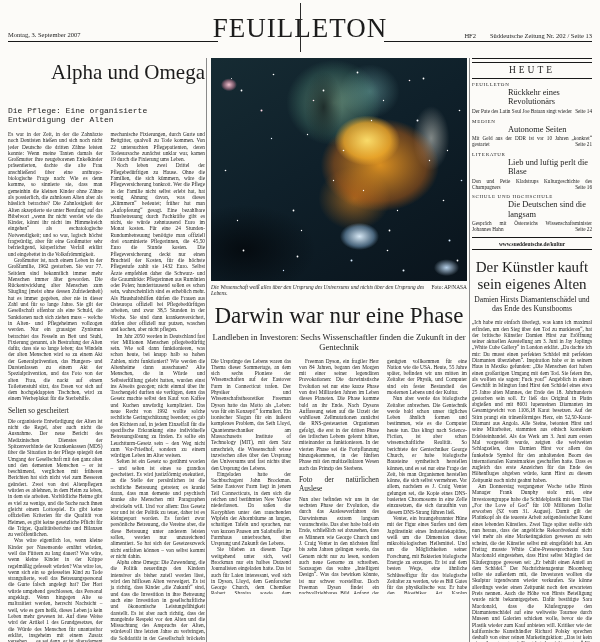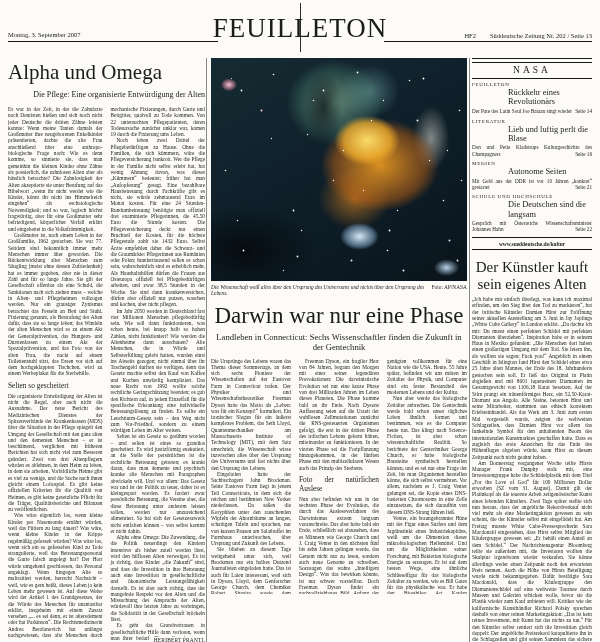--- a/index.html
+++ b/index.html
@@ -18,22 +18,22 @@
   .fold{position:absolute;left:300px;top:3px;width:1px;height:49px;background:#2a2a2a;}
   .hdr-right{position:absolute;right:8px;top:32px;font-size:6.5px;display:flex;gap:14px;}
   
   .just{font-size:5.3px;line-height:6.3px;text-align:justify;hyphens:auto;}
   .just p{margin:0;text-indent:6px;}
   .just p.pfirst{text-indent:0;}
   .crosshead{font-size:7.4px;line-height:9px;margin:4px 0 3px;text-indent:0;}
   .byline{position:absolute;right:0;bottom:0;font-size:5.4px;background:#fcfbf8;padding-left:5px;letter-spacing:0.2px;}
   
   .left-art{position:absolute;left:8px;top:58px;width:197px;height:584px;overflow:hidden;}
-  .left-art h1{font-size:21px;font-weight:normal;text-align:left;margin:2px 0 5px;}
-  .left-art .sub{font-size:8px;text-align:right;margin:0 0 7px;}
+  .left-art h1{font-size:21px;font-weight:normal;text-align:right;margin:2px 0 21px;}
+  .left-art .sub{font-size:8px;text-align:left;margin:0 0 7px;font-family:Liberation Mono, monospace;}
   .body-wrap{position:relative;}
   .cols2{column-count:2;column-gap:8px;column-fill:auto;height:537px;}
   
   .center-art{position:absolute;left:211px;top:58px;width:256px;height:536px;overflow:hidden;}
   .nebula{position:relative;width:256px;height:223px;overflow:hidden;
     background:
       radial-gradient(ellipse 26px 18px at 58% 80%, rgba(225,242,255,0.95), rgba(150,195,235,0.45) 55%, transparent 75%),
       radial-gradient(ellipse 18px 12px at 92% 94%, rgba(200,228,255,0.9), transparent 70%),
       radial-gradient(ellipse 10px 8px at 7% 12%, rgba(255,200,215,0.95), rgba(255,150,180,0.4) 55%, transparent 80%),
       radial-gradient(ellipse 42px 32px at 61% 37%, rgba(255,226,110,0.95), rgba(250,180,45,0.7) 55%, transparent 78%),
@@ -120,21 +120,21 @@
 
 <div class="center-art">
   <div class="nebula">
     <div class="stars"></div>
   </div>
   <div class="caption-row">
     <span class="caption">Die Wissenschaft weiß alles über den Ursprung des Universums und nichts über den Ursprung des Lebens.</span>
     <span class="credit">Foto: AP/NASA</span>
   </div>
   <h2>Darwin war nur eine Phase</h2>
-  <div class="sub2">Landleben in Connecticut: Sechs Wissenschaftler finden die Zukunft in der Gentechnik</div>
+  <div class="sub2">Landleben in Investoren: Sechs Wissenschaftler finden die Zukunft in der Gentechnik</div>
   <div class="body-wrap">
     <div class="cols3 just">
       <p class="pfirst">Die Ursprünge des Lebens waren das Thema dieser Sommertage, an dem sich sechs Pioniere der Wissenschaften auf der Eastover Farm in Connecticut trafen. Der Physiker und Wissenschaftstheoretiker Freeman Dyson hatte das Motto als „Leben: was für ein Konzept!“ formuliert. Ein ironischer Slogan für ein äußerst komplexes Problem, das Seth Lloyd, Quantenmechaniker am Massachusetts Institute of Technology (MIT), mit dem Satz umschrieb, die Wissenschaft wisse inzwischen alles über den Ursprung des Universums und fast nichts über den Ursprung des Lebens.</p>
       <p>Eingeladen hatte der Sachbuchagent John Brockman. Seine Eastover Farm liegt in jenem Teil Connecticuts, in dem sich die reichen und berühmten New Yorker niederlassen. Da saßen die Koryphäen unter den rauschenden Wipfeln der Ahornbäume an langen, schattigen Tafeln und sprachen, nur von kurzen Pausen am Salatbuffet im Farmhaus unterbrochen, über Ursprung und Zukunft des Lebens.</p>
       <p>Sie blieben an diesem Tage weitgehend unter sich, weil Brockman nur ein halbes Dutzend Journalisten eingeladen hatte. Das ist auch für Laien interessant, weil sich in Dyson, Lloyd, dem Genforscher George Church, dem Chemiker Robert Shapiro sowie dem Astronomen Dimitar Sasselov und dem Entschlüssler des Genoms J. Craig Venter sechs Männer getroffen hatten, die sich als Vertreter ganz unterschiedlicher Felder nicht auf ihre Einzeldisziplinen zurückziehen konnten.</p>
       <p>Freeman Dyson, ein fragiler Herr von 84 Jahren, begann den Morgen mit einer seiner legendären Provokationen: Die darwinistische Evolution sei nur eine kurze Phase von drei Milliarden Jahren im Leben dieses Planeten. Die Phase komme bald an ihr Ende. Nach Dysons Auffassung seien auf die Urzeit der wahllosen Zellmutationen zunächst die RNS-gesteuerten Organismen gefolgt, die erst in der dritten Phase des irdischen Lebens gelernt hätten, miteinander zu funktionieren. In der vierten Phase sei die Fortpflanzung hinzugekommen, in der fünften Phase mit den multizellularen Wesen auch das Prinzip des Sterbens.</p>
       <div class="crosshead">Foto der natürlichen Auslese</div>
       <p class="pfirst">Nun aber befinden wir uns in der sechsten Phase der Evolution, die durch das Ausleseverfahren des Darwinismus extrem langsam voranschreite. Das aber habe bald ein Ende, schließlich sei abzusehen, dass es Männern wie George Church und J. Craig Venter in den nächsten fünf bis zehn Jahren gelingen werde, das Genom nicht nur zu lesen, sondern auch neue Genome zu schreiben. Sozusagen das wahre „Intelligent Design“. Was das bewirken könnte, ist nur schwer vorstellbar. Doch Freeman Dyson findet ein nachvollziehbares Bild. Anfang der fünfziger Jahre hatte er in Princeton erlebt, wie der Mathematiker John von Neumann einen der ersten programmierbaren Computer konstruierte. Er habe ihn gefragt, wie viele Computer es wohl einmal geben werde, worauf Neumann geantwortet habe, 18 Computer genügten vollkommen für eine Nation wie die USA. Heute, 55 Jahre später, befinden wir uns mitten im Zeitalter der Physik, und Computer sind ein fester Bestandteil des modernen Lebens und der Kultur.</p>
       <p>Nun aber werde das biologische Zeitalter anbrechen. Die Gentechnik werde bald schon unser tägliches Leben ähnlich formen und bestimmen, wie es die Computer heute tun. Das klingt nach Science-Fiction, ist aber schon wissenschaftliche Realität. So berichtete der Gentechniker George Church, er habe biologische Bausteine synthetisch herstellen können, und es sei nur eine Frage der Zeit, bis man Organismen herstellen könne, die sich selbst vermehren. Vor allem, nachdem es J. Craig Venter gelungen sei, die Kopie eines DNS-basierten Chromosoms in eine Zelle einzusetzen, die sich daraufhin von diesem DNS-Strang führen ließ.</p>
       <p>Venter, ein braungebrannter Hüne mit der Figur eines Surfers und dem Jagdinstinkt eines Industriekapitäns, weiß um die Dimension dieser mikrobiologischen Heilsmittel. Und um die Möglichkeiten seiner Forschung, mit Bakterien biologische Energie zu erzeugen. Er ist auf dem besten Wege, eine ähnliche Schlüsselfigur für das biologische Zeitalter zu werden, wie es Bill Gates für das physikalische war. Er habe den Bioethiker Art Kaplan beauftragt, eine Studie zu erstellen, ob es ethische oder religiöse Einwände gebe, wenn er ein neues Genom schaffe. Keine der befragten Religionen und Philosophien habe da ein Problem gesehen.</p>
@@ -142,52 +142,53 @@
 
     </div>
     <div class="byline">ANDRIAN KREYE</div>
   </div>
 </div>
 
 <div class="right-col">
 
   <div>
     <div class="dblrule"></div>
-    <div class="heute-title">NASA</div>
+    <div class="heute-title">HEUTE</div>
     <div class="thinrule"></div>
 
     <div class="sec">
       <div class="sec-label">FEUILLETON</div>
       <div class="sec-head">Rückkehr eines Revolutionärs</div>
       <div class="sec-teaser"><span>Der Pate des Latin Soul Joe Bataan singt wieder</span> <span class="pg">Seite 14</span></div>
     </div>
 
     <div class="sec">
+      <div class="sec-label">MEDIEN</div>
+      <div class="sec-head">Autonome Seiten</div>
+      <div class="sec-teaser"><span>Mit Geld aus der DDR ist vor 10 Jahren „konkret“ gestartet</span> <span class="pg">Seite 21</span></div>
+    </div>
+
+    <div class="sec">
       <div class="sec-label">LITERATUR</div>
       <div class="sec-head">Lieb und luftig perlt die Blase</div>
       <div class="sec-teaser"><span>Don und Petie Kladstrups Kulturgeschichte des Champagners</span> <span class="pg">Seite 16</span></div>
-    </div>
-
-    <div class="sec">
-      <div class="sec-label">MEDIEN</div>
-      <div class="sec-head">Autonome Seiten</div>
-      <div class="sec-teaser"><span>Mit Geld aus der DDR ist vor 10 Jahren „konkret“ gestartet</span> <span class="pg">Seite 21</span></div>
     </div>
 
     <div class="sec">
       <div class="sec-label">SCHULE UND HOCHSCHULE</div>
       <div class="sec-head">Die Deutschen sind die langsam</div>
       <div class="sec-teaser"><span>Gespräch mit Österreichs Wissenschaftsminister Johannes Hahn</span> <span class="pg">Seite 22</span></div>
     </div>
 
     <div class="thinrule"></div>
     <div class="heute-url">www.sueddeutsche.de/kultur</div>
     <div class="thinrule"></div>
   </div>
 
   <div>
     <h3>Der Künstler kauft sein eigenes Alten</h3>
+    <div class="sub3">Damien Hirsts Diamantenschädel und das Ende des Kunstbooms</div>
     <div class="body1 just">
       <p class="pfirst">„Ich habe mir einfach überlegt, was kann ich maximal erfinden, um den Sieg über den Tod zu markieren“, hat der britische Künstler Damien Hirst zur Eröffnung seiner aktuellen Ausstellung am 3. Juni in Jay Joplings „White Cube Gallery“ in London erklärt. „Da dachte ich mir: Du musst einen perfekten Schädel mit perfekten Diamanten überziehen“. Inspiration habe er in seinem Haus in Mexiko gefunden: „Die Menschen dort haben einen großartigen Umgang mit dem Tod. Sie feiern ihn, als wollten sie sagen: Fuck you!“ Angeblich in einem Geschäft in Islington fand Hirst den Schädel eines etwa 25 Jahre alten Mannes, der Ende des 18. Jahrhunderts gestorben sein soll. Er ließ das Original in Platin abgießen und mit 8601 lupenreinen Diamanten im Gesamtgewicht von 1106,18 Karat besetzen. Auf der Stirn prangt ein tränenförmiges Herz, ein 52,50-Karat-Diamant aus Angola. Alle Steine, betonten Hirst und seine Mitarbeiter, stammten aus ethisch korrektem Edelsteinhandel. Als das Werk am 3. Juni zum ersten Mal vorgestellt wurde, zeigten die weltweiten Schlagzeilen, dass Damien Hirst vor allem das funkelnde Symbol für den anhaltenden Boom des internationalen Kunstmarktes geschaffen hatte. Dass es zugleich das erste Anzeichen für das Ende des Höhenfluges abgeben würde, kann Hirst zu diesem Zeitpunkt noch nicht geahnt haben.</p>
       <p>Am Donnerstag vergangener Woche teilte Hirsts Manager Frank Dunphy stolz mit, eine Investorengruppe habe die Schädelplastik mit dem Titel „For the Love of God“ für 100 Millionen Dollar erworben (SZ vom 31. August). Damit gilt der Platinkopf als die teuerste Arbeit zeitgenössischer Kunst eines lebenden Künstlers. Zwei Tage später stellte sich nun heraus, dass der angebliche Rekordverkauf nicht viel mehr als eine Marketingaktion gewesen zu sein scheint, die der Künstler selbst mit eingefädelt hat. Am Freitag musste White Cube-Pressesprecherin Sara Macdonald eingestehen, dass Hirst selbst Mitglied der Käufergruppe gewesen sei: „Er behält einen Anteil an dem Schädel.“ Der Nachrichtenagentur Bloomberg teilte sie außerdem mit, die Investoren wollten die Skulptur irgendwann wieder verkaufen. Sie könne allerdings weder einen Zeitpunkt noch den erwarteten Preis nennen. Auch die Höhe von Hirsts Beteiligung wurde nicht bekanntgegeben. Dafür bestätigte Sara Macdonald, dass die Käufergruppe den Diamantenschädel auf eine weltweite Tournee durch Museen und Galerien schicken wolle, bevor sie die Plastik wieder zum Kauf anbieten will. Kritiker wie der kalifornische Kunsthändler Richard Polsky sprechen deshalb von einer reinen Marketingaktion: „Das ist kein reines Investment, mit Kunst hat das nichts zu tun.“ Für den Künstler selbst rentiert sich die Investition gleich doppelt: Der angebliche Preisrekord katapultierte ihn in die Schlagzeilen und gibt seinen Sammlern das sichere Gefühl, in steigende Werte investiert zu haben.</p>
     </div>
   </div>
 </div>
 
 </body></html>

